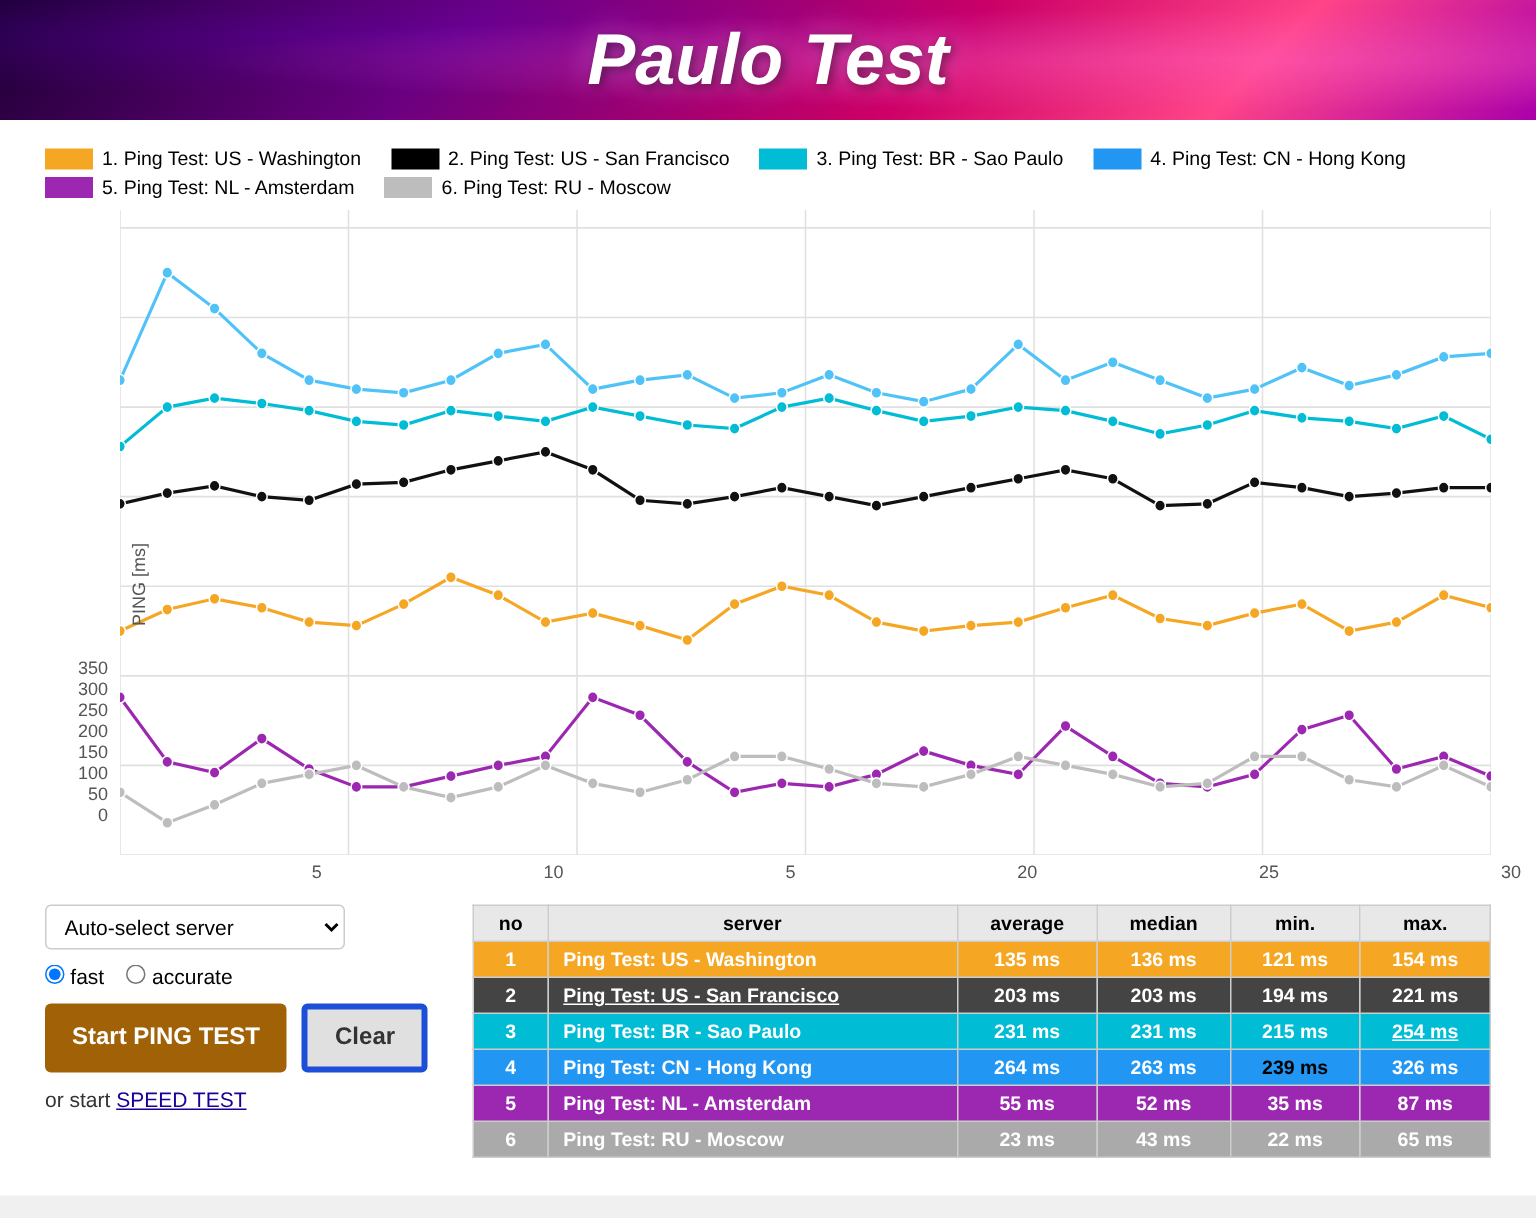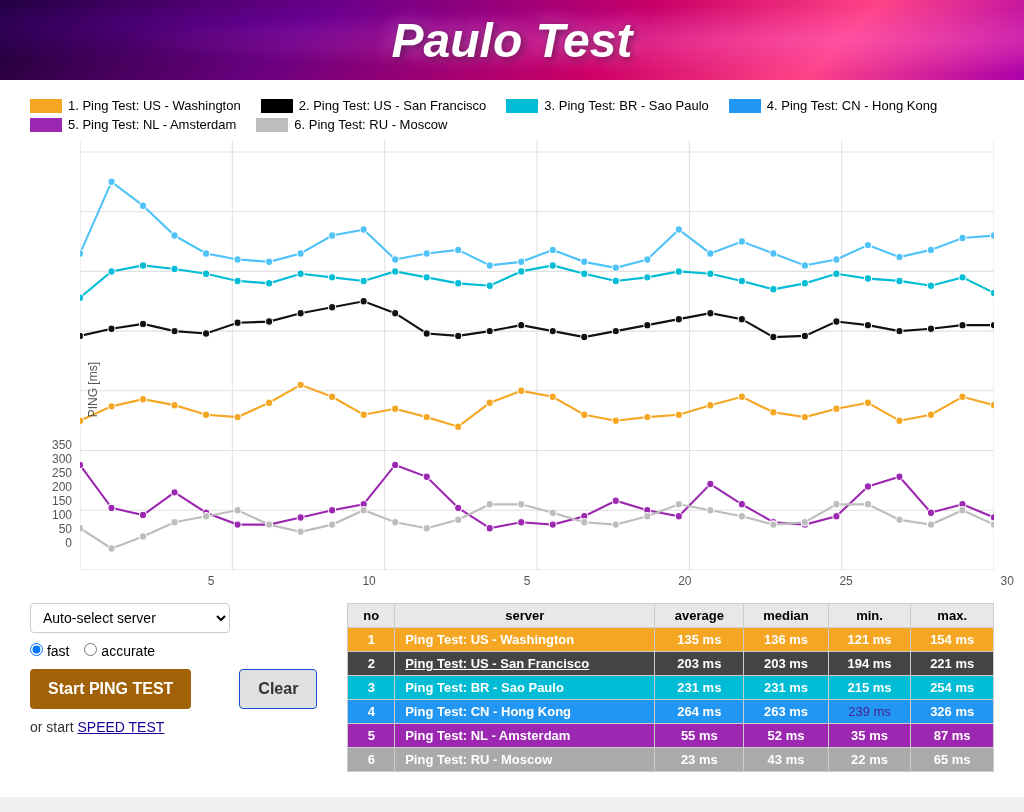--- a/index.html
+++ b/index.html
@@ -123,27 +123,26 @@
       border: none;
       padding: 10px 18px;
       font-size: 16px;
       font-weight: bold;
       border-radius: 4px;
       cursor: pointer;
     }
     .btn-clear {
       background: #e0e0e0;
       color: #333;
-      border: 1px solid #1d4ed8;
+      border: 4px solid #1d4ed8;
       padding: 10px 18px;
       font-size: 16px;
       font-weight: bold;
       border-radius: 4px;
       cursor: pointer;
-      margin-left: 38px;
     }
     #links-row {
       font-size: 14px;
       display: flex;
       flex-direction: column;
       gap: 4px;
       color: #333;
     }
     #links-row a {
       color: #1a0099;
@@ -495,28 +494,28 @@
             <td style="color: white; font-weight: bold;">203 ms</td>
             <td style="color: white; font-weight: bold;">194 ms</td>
             <td style="color: white; font-weight: bold;">221 ms</td>
           </tr>
           <tr style="background: rgb(0, 188, 212);">
             <td style="color: white; font-weight: bold;">3</td>
             <td style="color: white; font-weight: bold; text-align: left;">Ping Test: BR - Sao Paulo</td>
             <td style="color: white; font-weight: bold;">231 ms</td>
             <td style="color: white; font-weight: bold;">231 ms</td>
             <td style="color: white; font-weight: bold;">215 ms</td>
-            <td style="color: white; font-weight: bold;">254 ms</td>
+            <td style="color: white; font-weight: bold; text-decoration: underline;">254 ms</td>
           </tr>
           <tr style="background: rgb(33, 150, 243);">
             <td style="color: white; font-weight: bold;">4</td>
             <td style="color: white; font-weight: bold; text-align: left;">Ping Test: CN - Hong Kong</td>
             <td style="color: white; font-weight: bold;">264 ms</td>
             <td style="color: white; font-weight: bold;">263 ms</td>
-            <td style="color: #4c1d95; font-weight: normal;">239 ms</td>
+            <td style="color: #000000; font-weight: bold;">239 ms</td>
             <td style="color: white; font-weight: bold;">326 ms</td>
           </tr>
           <tr style="background: rgb(156, 39, 176);">
             <td style="color: white; font-weight: bold;">5</td>
             <td style="color: white; font-weight: bold; text-align: left;">Ping Test: NL - Amsterdam</td>
             <td style="color: white; font-weight: bold;">55 ms</td>
             <td style="color: white; font-weight: bold;">52 ms</td>
             <td style="color: white; font-weight: bold;">35 ms</td>
             <td style="color: white; font-weight: bold;">87 ms</td>
           </tr>

